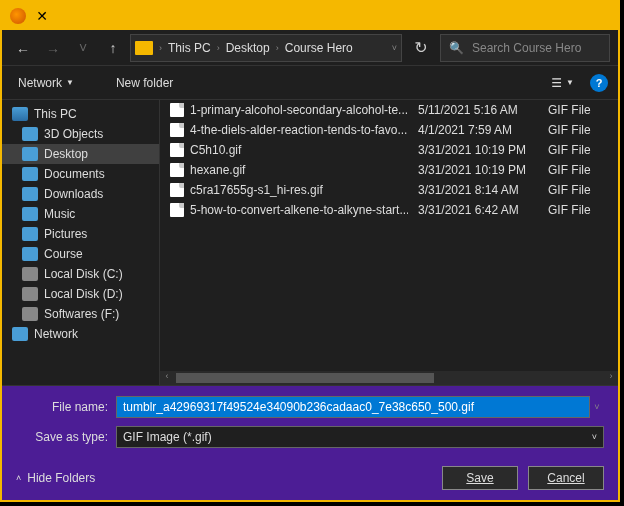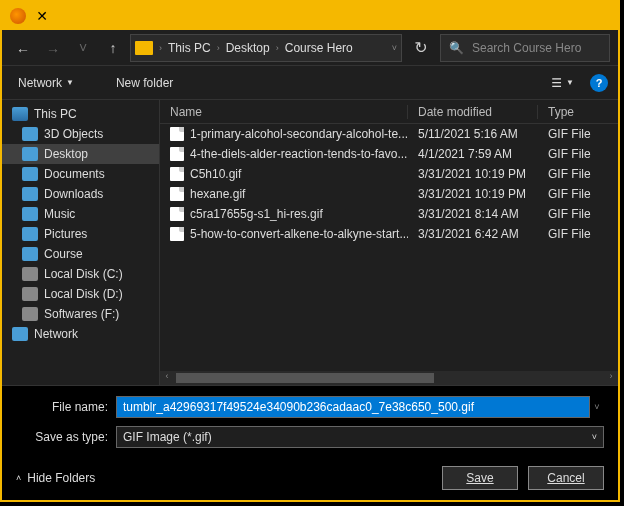--- a/index.html
+++ b/index.html
@@ -52,21 +52,21 @@
 .file-list { flex: 1; overflow: auto; }
 .file-row { display: flex; align-items: center; height: 20px; font-size: 12px; color: #ddd; cursor: pointer; }
 .file-row .col-name { display: flex; align-items: center; gap: 6px; padding-left: 10px; overflow: hidden; white-space: nowrap; text-overflow: ellipsis; }
 .file-row .col-date { width: 130px; padding-left: 10px; }
 .file-row .col-type { width: 80px; padding-left: 10px; }
 .file-icon { width: 14px; height: 14px; background: #fff; border-radius: 1px; flex-shrink: 0; position: relative; }
 .file-icon::after { content: ''; position: absolute; top: 0; right: 0; width: 5px; height: 5px; background: #ccc; border-bottom-left-radius: 2px; }
 .hscroll { height: 14px; background: #2a2a2a; display: flex; }
 .hscroll-track { flex: 1; position: relative; }
 .hscroll-thumb { position: absolute; left: 2px; width: 60%; top: 2px; bottom: 2px; background: #555; }
-.bottom { background: #000000; padding: 10px 14px; border-top: 1px solid #333; }
+.bottom { background: #4c1d95; padding: 10px 14px; border-top: 1px solid #333; }
 .form-row { display: flex; align-items: center; margin-bottom: 8px; }
 .form-label { width: 100px; text-align: right; font-size: 12px; color: #ddd; padding-right: 8px; }
 .form-input { flex: 1; height: 22px; background: #1f1f1f; border: 1px solid #666; color: #fff; font-size: 12px; padding: 0 6px; }
 .form-input.selected { background: #0078d4; }
 .form-select { flex: 1; height: 22px; background: #1f1f1f; border: 1px solid #666; color: #ddd; font-size: 12px; padding: 0 6px; display: flex; align-items: center; justify-content: space-between; cursor: pointer; }
 .actions { display: flex; align-items: center; margin-top: 18px; }
 .hide-folders { display: flex; align-items: center; gap: 6px; font-size: 12px; color: #ddd; cursor: pointer; }
 .btn-group { margin-left: auto; display: flex; gap: 10px; }
 .btn { width: 76px; height: 24px; background: #2a2a2a; border: 1px solid #888; color: #ddd; font-size: 12px; display: flex; align-items: center; justify-content: center; cursor: pointer; text-decoration: underline; }
 </style>
@@ -162,25 +162,20 @@
         <div class="tree-item">
           <div class="tree-icon ic-disk"></div>
           <span>Softwares (F:)</span>
         </div>
         <div class="tree-item root">
           <div class="tree-icon ic-net"></div>
           <span>Network</span>
         </div>
       </div>
     <div class="content">
-      <div class="list-header">
-        <div class="col-name">Name</div>
-        <div class="col-date">Date modified</div>
-        <div class="col-type">Type</div>
-      </div>
       <div class="file-list" id="file-list">
           <div class="file-row">
             <div class="col-name">
               <div class="file-icon"></div>
               <span>1-primary-alcohol-secondary-alcohol-te...</span>
             </div>
             <div class="col-date">5/11/2021 5:16 AM</div>
             <div class="col-type">GIF File</div>
           </div>
           <div class="file-row">

